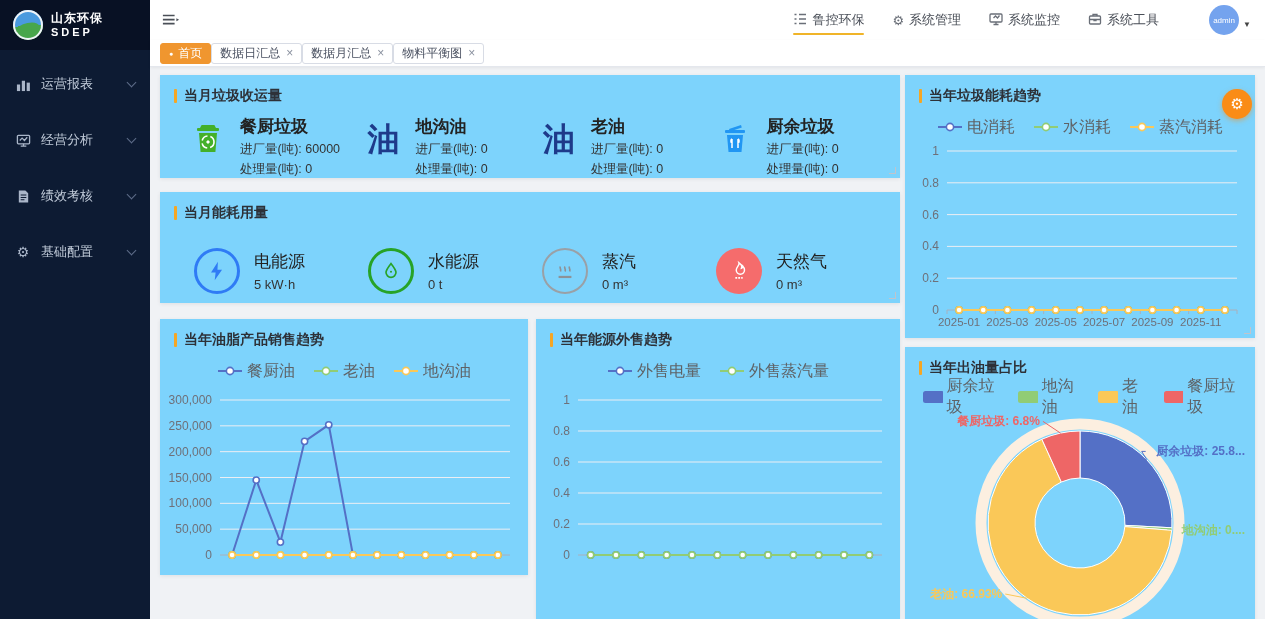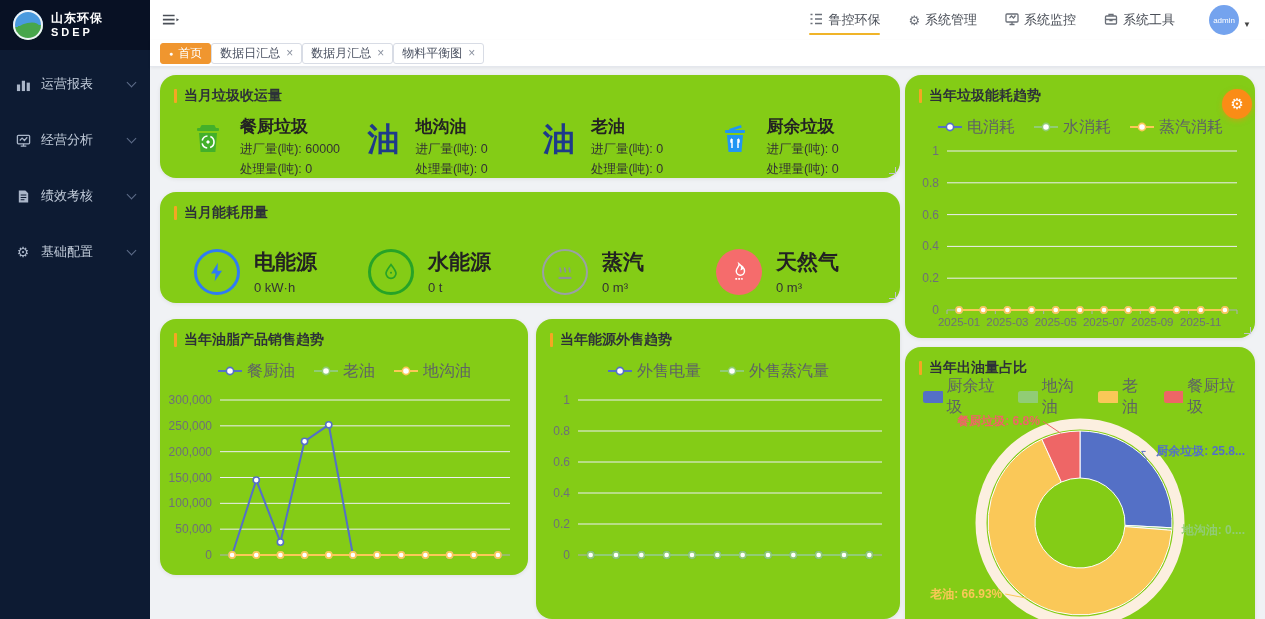--- a/index.html
+++ b/index.html
@@ -24,57 +24,57 @@
 
   
   .main{flex:1;display:flex;flex-direction:column;min-width:0}
   .hdr{height:40px;background:#fff;display:flex;align-items:center;justify-content:space-between;padding:0 14px 0 12px}
   .collapse-btn{width:20px;height:18px;cursor:pointer;display:flex;align-items:center}
   .nav{display:flex;align-items:center;gap:28px}
   .nav-item{display:flex;align-items:center;gap:5px;font-size:13px;color:#494e57;cursor:pointer;position:relative;height:40px}
   .nav-item .nicon{font-size:13px;color:#6a6f78;line-height:1}
   .nav-item svg{width:14px;height:14px}
   .nav-item.active::after{content:"";position:absolute;left:0;right:0;bottom:5px;height:2px;background:#f0b429;border-radius:1px}
-  .user{display:flex;align-items:center;gap:4px;margin-left:6px;cursor:pointer}
+  .user{display:flex;align-items:center;gap:4px;margin-left:22px;cursor:pointer}
   .avatar{width:30px;height:30px;border-radius:50%;background:#74a3ee;color:#fff;font-size:8px;display:flex;align-items:center;justify-content:center}
   .caret{font-size:8px;color:#444;margin-top:8px}
 
   .tabbar{height:27px;background:#fff;border-bottom:1px solid #e4e7ed;box-shadow:0 1px 3px rgba(0,0,0,.06);
     display:flex;align-items:center;padding:0 10px}
   .tab{height:21px;display:flex;align-items:center;gap:5px;padding:0 8px;font-size:12px;color:#495060;
     background:#fff;border:1px solid #d8dce5;border-radius:3px;cursor:pointer;white-space:nowrap}
   .tab.active{background:#f0962f;border-color:#f0962f;color:#fff}
   .tab .dot{font-size:7px;line-height:1}
   .tab .x{font-size:12px;color:#8a919f;margin-left:1px}
 
   .content{flex:1;padding:8px 10px 0 10px;display:flex;gap:5px;overflow:hidden}
   .col-left{width:740px;flex:0 0 740px;display:flex;flex-direction:column}
   .col-right{width:350px;flex:0 0 350px;display:flex;flex-direction:column}
-  .card{background:#84cc16;border-radius:16px;box-shadow:0 1px 4px rgba(0,0,0,.08);position:relative}
+  .card{background:#7dd3fc;border-radius:0;box-shadow:0 1px 4px rgba(0,0,0,.08);position:relative}
   .card-title{display:flex;align-items:center;padding:12px 14px 0 14px;font-size:14px;font-weight:600;color:#2d3138}
   .tbar{width:3px;height:14px;background:#f5a623;margin-right:7px;border-radius:1px}
   .grip{position:absolute;right:4px;bottom:4px;width:7px;height:7px;border-right:1.5px solid #c0c4cc;border-bottom:1.5px solid #c0c4cc}
 
   .waste-card{height:122px;margin-bottom:14px}
   .waste-grid{display:grid;grid-template-columns:repeat(4,1fr);padding:10px 10px 0 28px}
   .w-item{display:flex;gap:12px;align-items:flex-start}
   .w-icon{width:40px;height:40px;flex:0 0 40px;display:flex;align-items:center;justify-content:center;margin-top:4px}
   .oil-char{font-size:32px;font-weight:700;color:#1e3a8a;line-height:1}
   .w-name{font-size:17px;font-weight:700;color:#222}
   .w-line{font-size:12.5px;color:#333;margin-top:3px}
 
   .energy-card{height:148px;margin-bottom:16px}
   .energy-grid{display:grid;grid-template-columns:repeat(4,1fr);padding:26px 10px 0 34px}
   .e-item{display:flex;gap:14px;align-items:center}
   .e-icon{width:46px;height:46px;flex:0 0 46px;border-radius:50%;display:flex;align-items:center;justify-content:center}
   .e-ring-blue{border:3px solid #2f7bf5;color:#2f7bf5}
   .e-ring-green{border:3px solid #27a327;color:#27a327}
   .e-ring-gray{border:2px solid #9aa0a6;color:#8d9298}
   .e-fill-red{background:#f56c6c;color:#fff}
-  .e-name{font-size:21px;font-weight:700;color:#222}
+  .e-name{font-size:17px;font-weight:400;color:#222}
   .e-val{font-size:13px;color:#333;margin-top:4px}
 
   .row3{display:flex;gap:8px}
   .chart-card-s{width:368px;flex:0 0 368px;height:256px}
   .chart-card-m{width:364px;flex:0 0 364px;height:300px}
   .chart-card-r{height:284px;margin-bottom:9px}
   .pie-card{height:310px}
   .chart-host{padding:0 8px}
   .legend-row{display:flex;justify-content:center;align-items:center;gap:18px;height:24px;margin-top:10px}
   .legend-row.left{justify-content:flex-start;gap:12px;padding-left:10px;margin-top:8px}
@@ -269,21 +269,21 @@
             </div>
           <div class="energy-grid">
             <div class="e-item">
               <span class="e-icon e-ring-blue">
                 <svg viewBox="0 0 24 24" width="22" height="22">
                     <path d="M13 2L5.5 13.5h5L9.5 22l8-11.5h-5z" fill="#2f7bf5"></path>
                   </svg>
               </span>
               <div>
                 <div class="e-name">电能源</div>
-                <div class="e-val">0 kW·h</div>
+                <div class="e-val">5 kW·h</div>
               </div>
             </div>
             <div class="e-item">
               <span class="e-icon e-ring-green">
                 <svg viewBox="0 0 24 24" width="20" height="20" fill="none" stroke="#27a327" stroke-width="2">
                     <path d="M12 3c3.5 4.5 6 7.6 6 10.6A6 6 0 0 1 6 13.6C6 10.6 8.5 7.5 12 3z"></path>
                     <circle cx="12" cy="13" r="1.2" fill="#27a327" stroke="none"></circle>
                   </svg>
               </span>
               <div>

